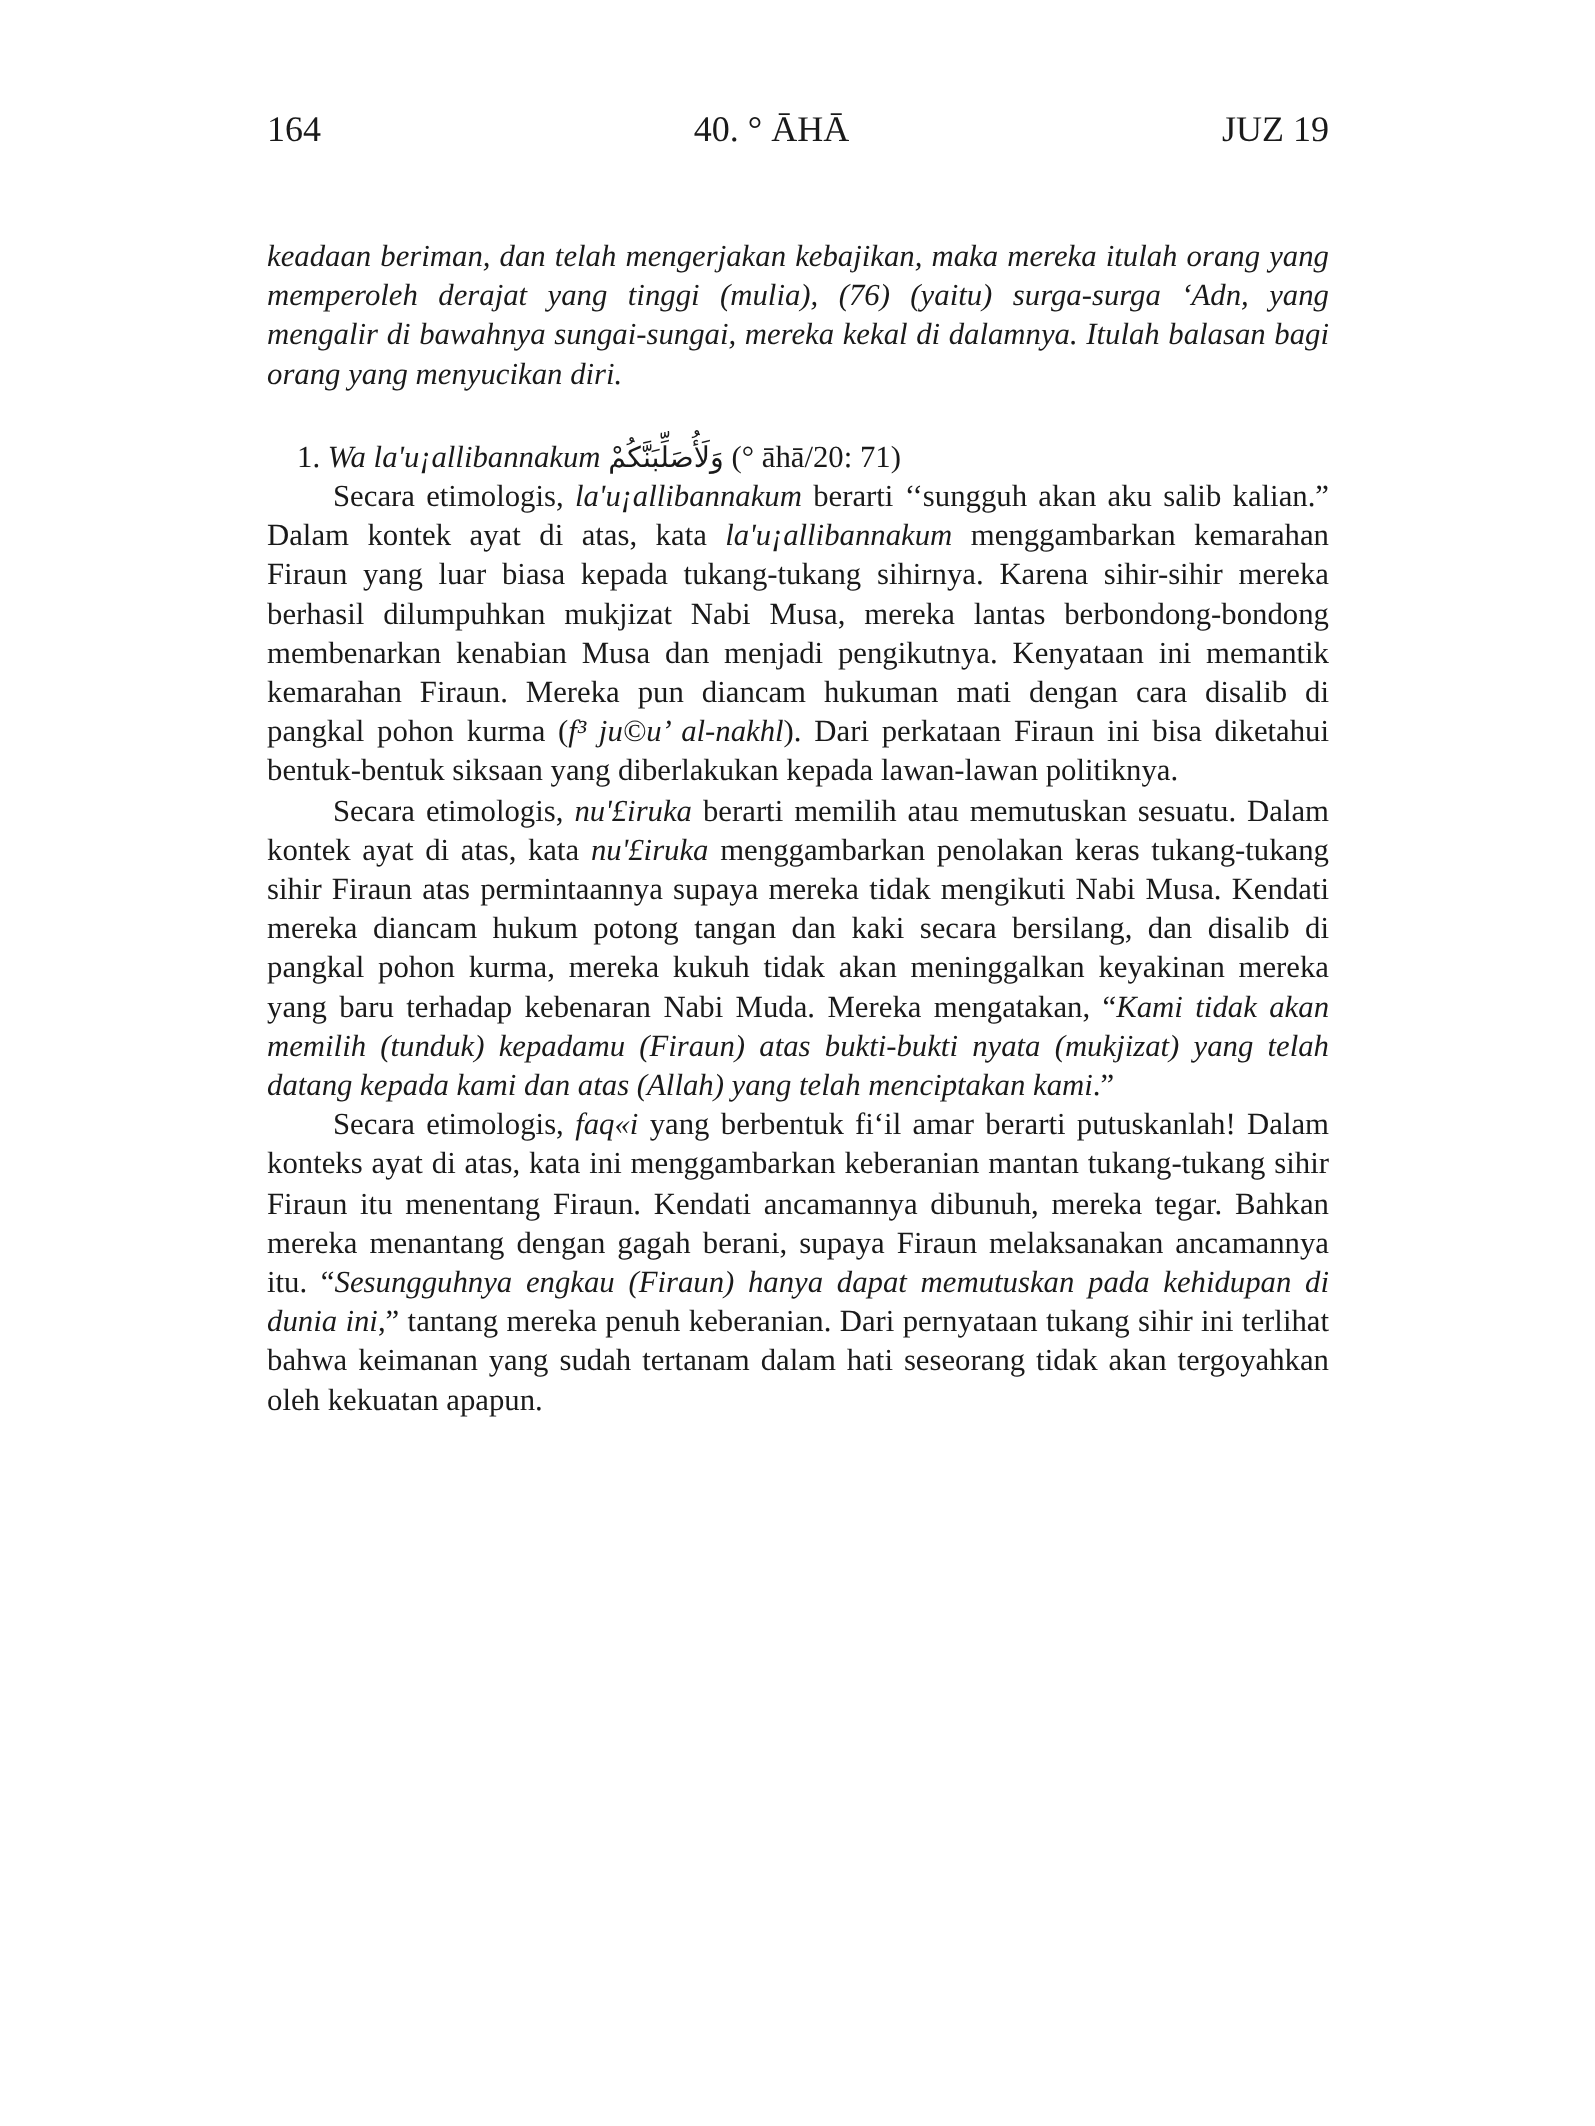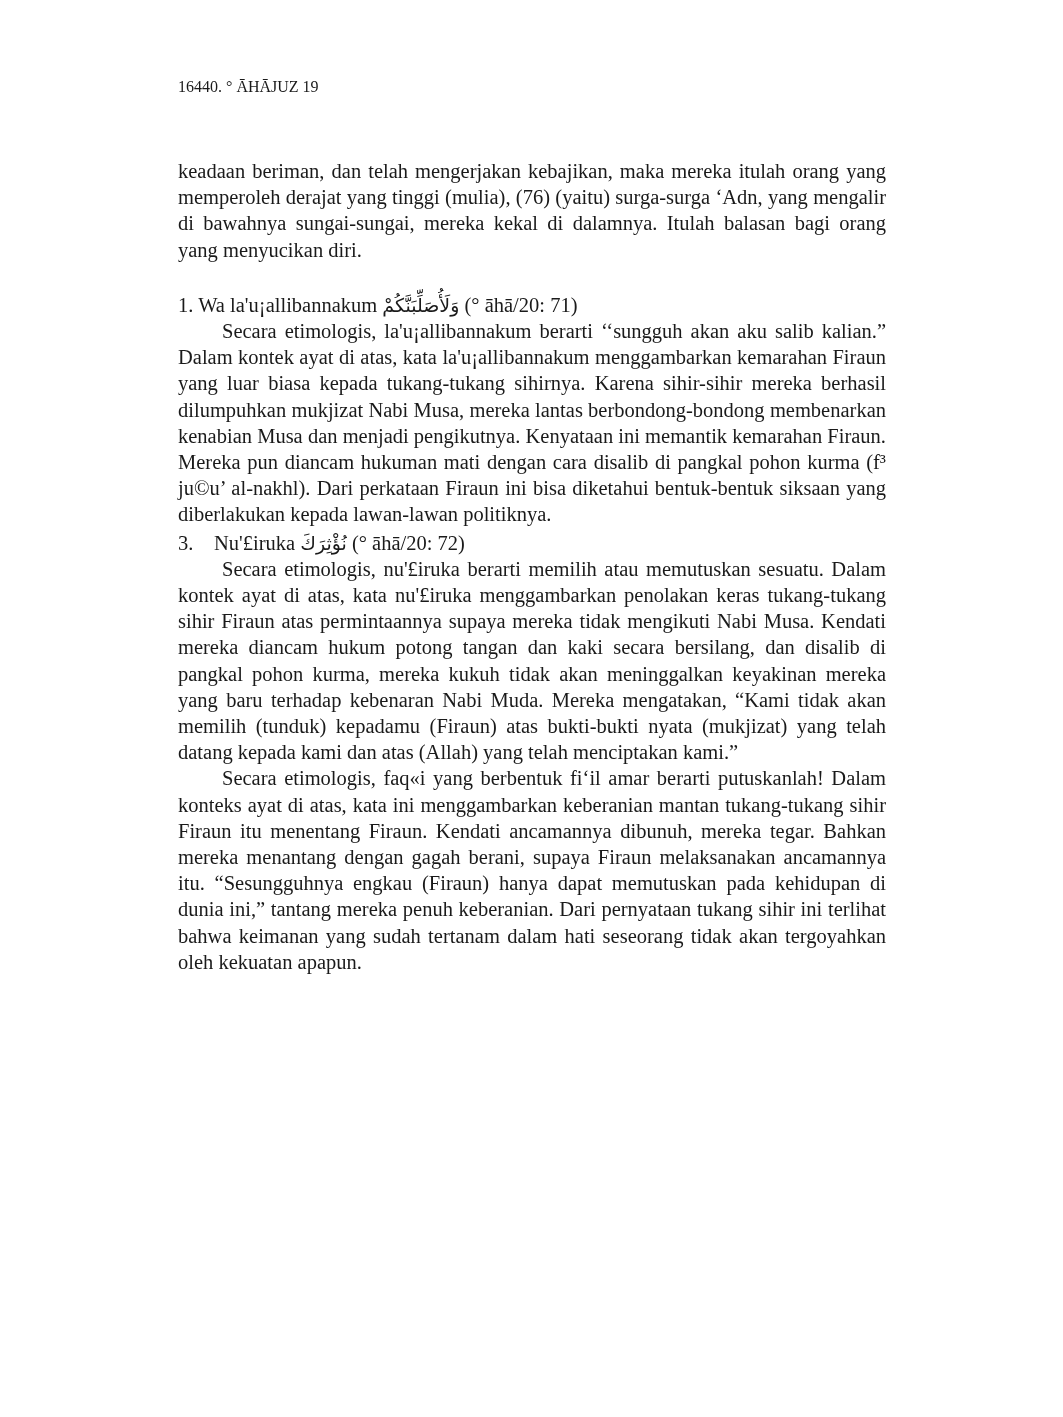--- a/index.html
+++ b/index.html
@@ -3,36 +3,36 @@
   <meta charset="utf-8">
   <style>
     html, body { margin: 0; padding: 0; background: #ffffff; }
     body {
       width: 1063px; height: 1417px; position: relative; overflow: hidden;
       font-family: "Liberation Serif", "DejaVu Serif", serif;
       color: #1a1a1a;
     }
     .header {
       position: absolute; top: 74px; left: 178px; width: 708px;
-      display: flex; justify-content: flex-start; align-items: baseline;
-      font-size: 16px; line-height: 26px;
+      display: flex; justify-content: space-between; align-items: baseline;
+      font-size: 24px; line-height: 26px;
     }
     .content {
       position: absolute; top: 158px; left: 178px; width: 708px;
       font-size: 20.5px; line-height: 26.2px;
       text-align: justify;
     }
     p { margin: 0; }
     .indent { text-indent: 44px; }
-    .it { }
+    .it { font-style: italic; }
     .ar { font-family: "DejaVu Sans", sans-serif; font-size: 19px; direction: rtl; unicode-bidi: isolate; }
     h3 { margin: 0; font-size: 20.5px; font-weight: bold; line-height: 26px; }
     .gap-l { height: 27px; }
     .gap-m { height: 22px; }
-    .term { margin-top: 2px; }
+    .term { margin-top: 2px; margin-left: 20px; }
     .term-num { display: inline-block; }
     .term-num.wide { width: 36px; }
   </style>
 </head>
 <body>
 
 <div class="header">
   <span>164</span>
   <span>40. ° ĀHĀ</span>
   <span>JUZ 19</span>
@@ -46,25 +46,20 @@
 
 
   <div class="term">
     <span class="term-num">1.</span>
     <span class="it">Wa la'u¡allibannakum</span>
     <span class="ar">وَلَأُصَلِّبَنَّكُمْ</span>
     <span>(° āhā/20: 71)</span>
   </div>
   <p class="indent"><span>Secara etimologis, </span><span class="it">la'u¡allibannakum</span><span> berarti ‘‘sungguh akan aku salib kalian.” Dalam kontek ayat di atas, kata </span><span class="it">la'u¡allibannakum</span><span> menggambarkan kemarahan Firaun yang luar biasa kepada tukang-tukang sihirnya. Karena sihir-sihir mereka berhasil dilumpuhkan mukjizat Nabi Musa, mereka lantas berbondong-bondong membenarkan kenabian Musa dan menjadi pengikutnya. Kenyataan ini memantik kemarahan Firaun. Mereka pun diancam hukuman mati dengan cara disalib di pangkal pohon kurma (</span><span class="it">f³ ju©u’ al-nakhl</span><span>). Dari perkataan Firaun ini bisa diketahui bentuk-bentuk siksaan yang diberlakukan kepada lawan-lawan politiknya.</span></p>
 
-  <div class="term">
-    <span class="term-num wide">3.</span><span class="it">Nu'£iruka</span>
-    <span class="ar">نُؤْثِرَكَ</span>
-    <span>(° āhā/20: 72)</span>
-  </div>
   <p class="indent"><span>Secara etimologis, </span><span class="it">nu'£iruka</span><span> berarti memilih atau memutuskan sesuatu. Dalam kontek ayat di atas, kata </span><span class="it">nu'£iruka</span><span> menggambarkan penolakan keras tukang-tukang sihir Firaun atas permintaannya supaya mereka tidak mengikuti Nabi Musa. Kendati mereka diancam hukum potong tangan dan kaki secara bersilang, dan disalib di pangkal pohon kurma, mereka kukuh tidak akan meninggalkan keyakinan mereka yang baru terhadap kebenaran Nabi Muda. Mereka mengatakan, “</span><span class="it">Kami tidak akan memilih (tunduk) kepadamu (Firaun) atas bukti-bukti nyata (mukjizat) yang telah datang kepada kami dan atas (Allah) yang telah menciptakan kami</span><span>.”</span></p>
 
   <p class="indent"><span>Secara etimologis, </span><span class="it">faq«i</span><span> yang berbentuk fi‘il amar berarti putuskanlah! Dalam konteks ayat di atas, kata ini menggambarkan keberanian mantan tukang-tukang sihir Firaun itu menentang Firaun. Kendati ancamannya dibunuh, mereka tegar. Bahkan mereka menantang dengan gagah berani, supaya Firaun melaksanakan ancamannya itu. “</span><span class="it">Sesungguhnya engkau (Firaun) hanya dapat memutuskan pada kehidupan di dunia ini</span><span>,” tantang mereka penuh keberanian. Dari pernyataan tukang sihir ini terlihat bahwa keimanan yang sudah tertanam dalam hati seseorang tidak akan tergoyahkan oleh kekuatan apapun.</span></p>
 
   <div class="gap-m"></div>
 
 
 </div>
 
 </body></html>

